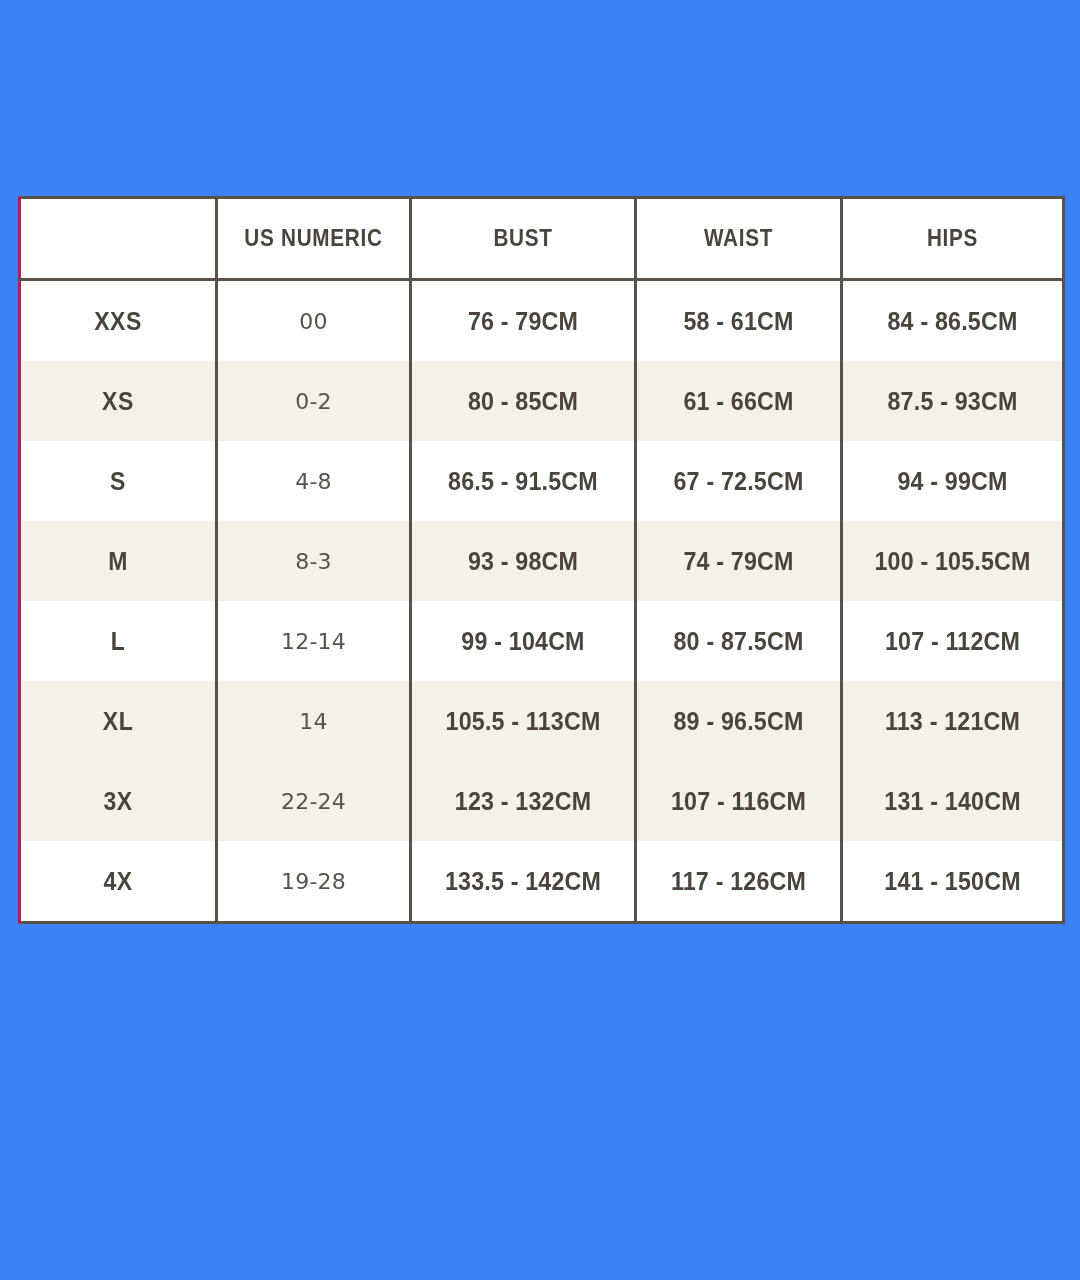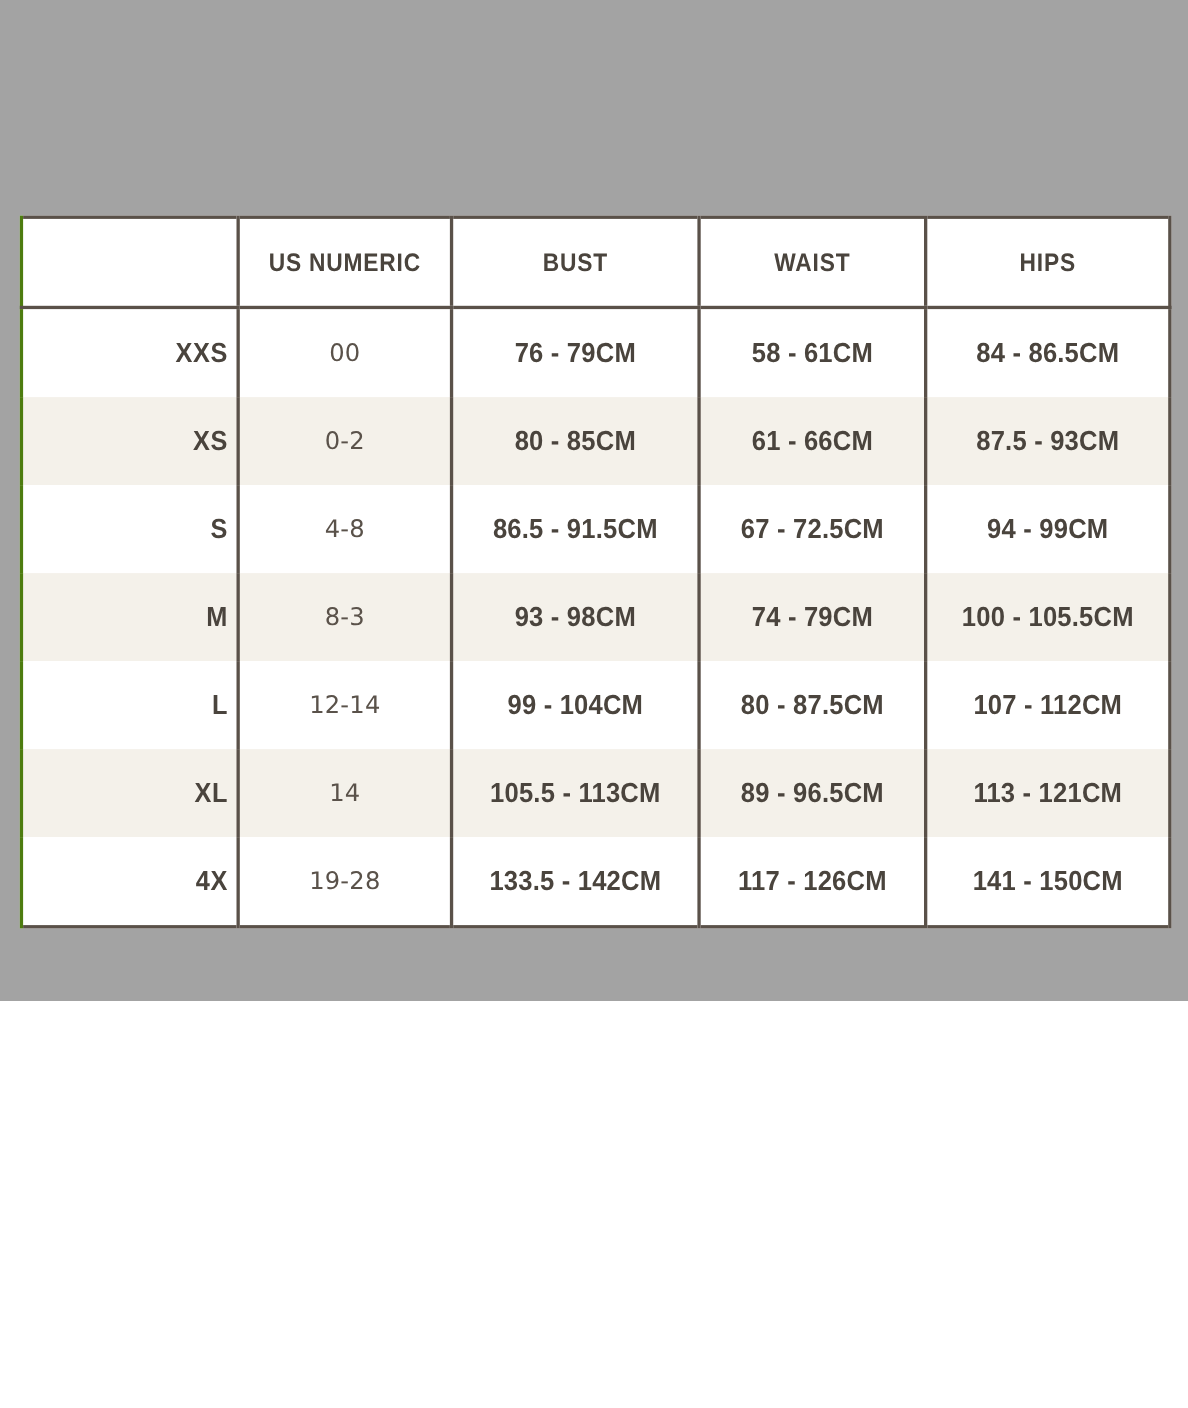--- a/index.html
+++ b/index.html
@@ -10,22 +10,22 @@
     width: 1080px;
     height: 1280px;
     background: #ffffff;
     font-family: "Liberation Sans", sans-serif;
     -webkit-font-smoothing: antialiased;
   }
 
   #page {
     position: relative;
     width: 1080px;
-    height: 910px;
-    background: #a3a3a3;
+    height: 1280px;
+    background: #3b82f6;
     overflow: hidden;
   }
 
   
   .chart-wrap {
     position: absolute;
     left: 18px;
     top: 196px;
     width: 1044px;
   }
@@ -67,22 +67,21 @@
 
   
   thead tr.header-row th.divider,
   tbody tr td.divider {
     border-left: 3px solid #5a5149;
   }
 
   
   thead tr.header-row th.first-col,
   tbody tr td.first-col {
-    border-left: 3px solid #4d7c0f;
-    text-align: right;
+    border-left: 3px solid #be185d;
   }
   thead tr.header-row th.last-col,
   tbody tr td.last-col {
     border-right: 3px solid #5a5149;
   }
 
   
   tbody tr td {
     height: 80px;
     padding: 0;
@@ -257,20 +256,37 @@
             <td class="divider">
               <span class="cell-measure">105.5 - 113CM</span>
             </td>
             <td class="divider">
               <span class="cell-measure">89 - 96.5CM</span>
             </td>
             <td class="divider last-col">
               <span class="cell-measure">113 - 121CM</span>
             </td>
           </tr>
+          <tr class="row-even">
+            <td class="first-col">
+              <span class="cell-size">3X</span>
+            </td>
+            <td class="divider">
+              <span class="cell-numeric">22-24</span>
+            </td>
+            <td class="divider">
+              <span class="cell-measure">123 - 132CM</span>
+            </td>
+            <td class="divider">
+              <span class="cell-measure">107 - 116CM</span>
+            </td>
+            <td class="divider last-col">
+              <span class="cell-measure">131 - 140CM</span>
+            </td>
+          </tr>
           <tr class="row-odd">
             <td class="first-col">
               <span class="cell-size">4X</span>
             </td>
             <td class="divider">
               <span class="cell-numeric">19-28</span>
             </td>
             <td class="divider">
               <span class="cell-measure">133.5 - 142CM</span>
             </td>

